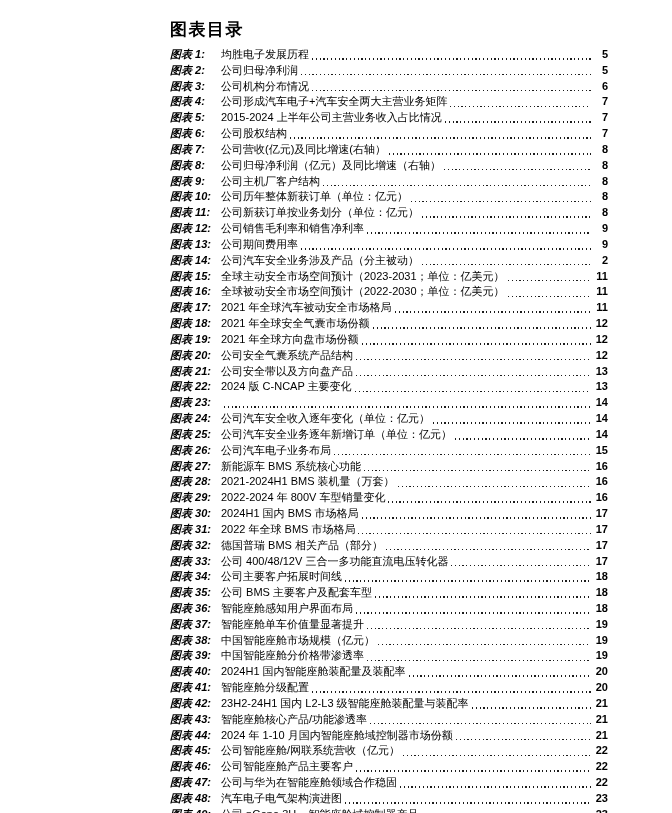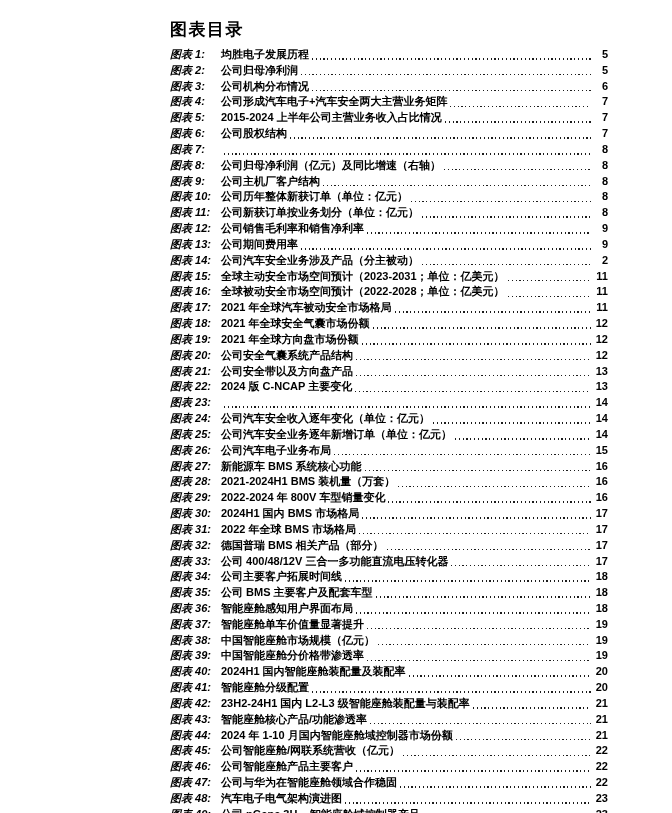--- a/index.html
+++ b/index.html
@@ -39,21 +39,21 @@
     cursor: pointer;
   }
   .toc-label {
     font-style: italic;
     font-weight: bold;
     min-width: 51px;
     flex: 0 0 auto;
   }
   .toc-desc {
     flex: 0 0 auto;
-    font-weight: bold;
+    font-weight: normal;
   }
   .toc-dots {
     flex: 1 1 auto;
     align-self: flex-end;
     height: 1.5px;
     margin: 0 3px 3.2px 3px;
     background: repeating-linear-gradient(
       to right,
       #1c1c1c 0, #1c1c1c 1.2px,
       transparent 1.2px, transparent 3.8px
@@ -104,20 +104,21 @@
     <span class="toc-page">7</span>
   </div>
         <div class="toc-row">
     <span class="toc-label">图表 6:</span>
     <span class="toc-desc">公司股权结构</span>
     <span class="toc-dots"></span>
     <span class="toc-page">7</span>
   </div>
         <div class="toc-row">
     <span class="toc-label">图表 7:</span>
+    <span class="toc-desc">公司营收(亿元)及同比增速(右轴）</span>
     <span class="toc-dots"></span>
     <span class="toc-page">8</span>
   </div>
         <div class="toc-row">
     <span class="toc-label">图表 8:</span>
     <span class="toc-desc">公司归母净利润（亿元）及同比增速（右轴）</span>
     <span class="toc-dots"></span>
     <span class="toc-page">8</span>
   </div>
         <div class="toc-row">
@@ -157,21 +158,21 @@
     <span class="toc-page">2</span>
   </div>
         <div class="toc-row">
     <span class="toc-label">图表 15:</span>
     <span class="toc-desc">全球主动安全市场空间预计（2023-2031；单位：亿美元）</span>
     <span class="toc-dots"></span>
     <span class="toc-page">11</span>
   </div>
         <div class="toc-row">
     <span class="toc-label">图表 16:</span>
-    <span class="toc-desc">全球被动安全市场空间预计（2022-2028；单位：亿美元）</span>
+    <span class="toc-desc">全球被动安全市场空间预计（2022-2030；单位：亿美元）</span>
     <span class="toc-dots"></span>
     <span class="toc-page">11</span>
   </div>
         <div class="toc-row">
     <span class="toc-label">图表 17:</span>
     <span class="toc-desc">2021 年全球汽车被动安全市场格局</span>
     <span class="toc-dots"></span>
     <span class="toc-page">11</span>
   </div>
         <div class="toc-row">

